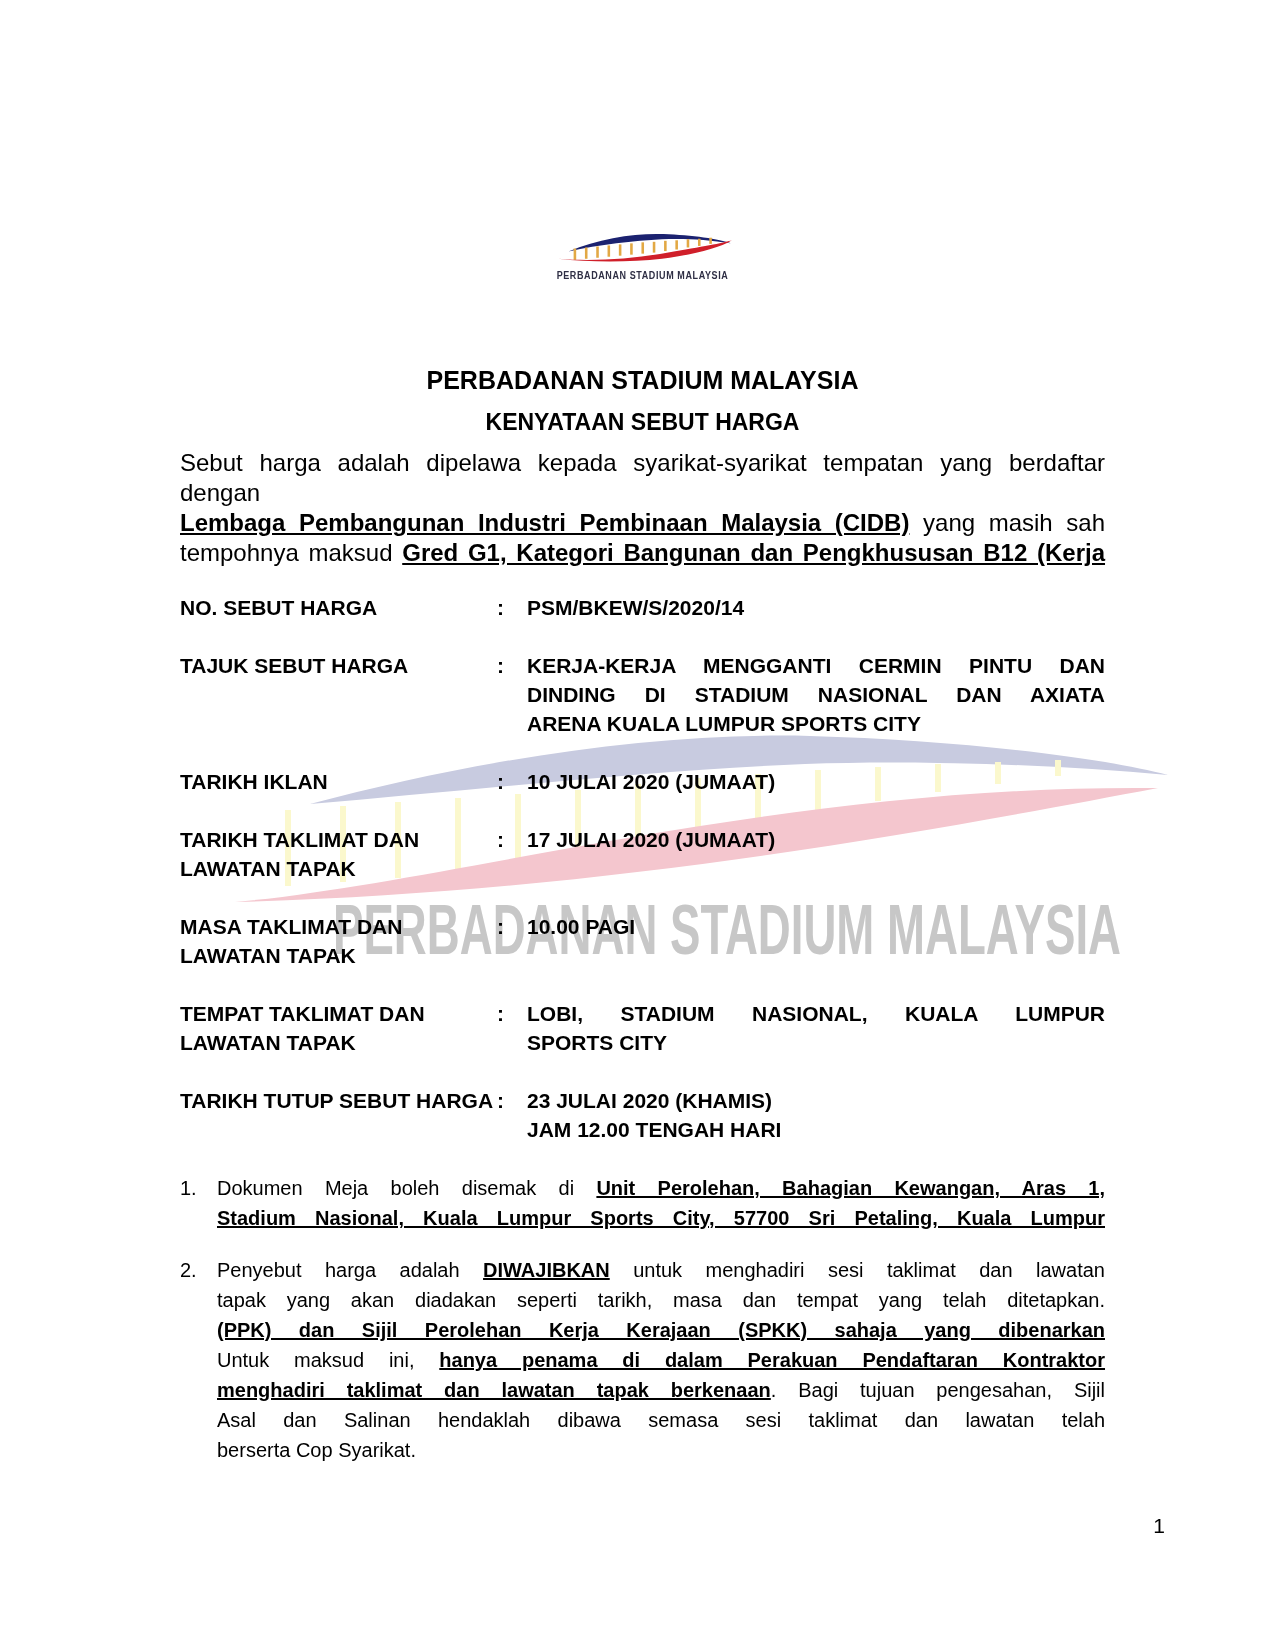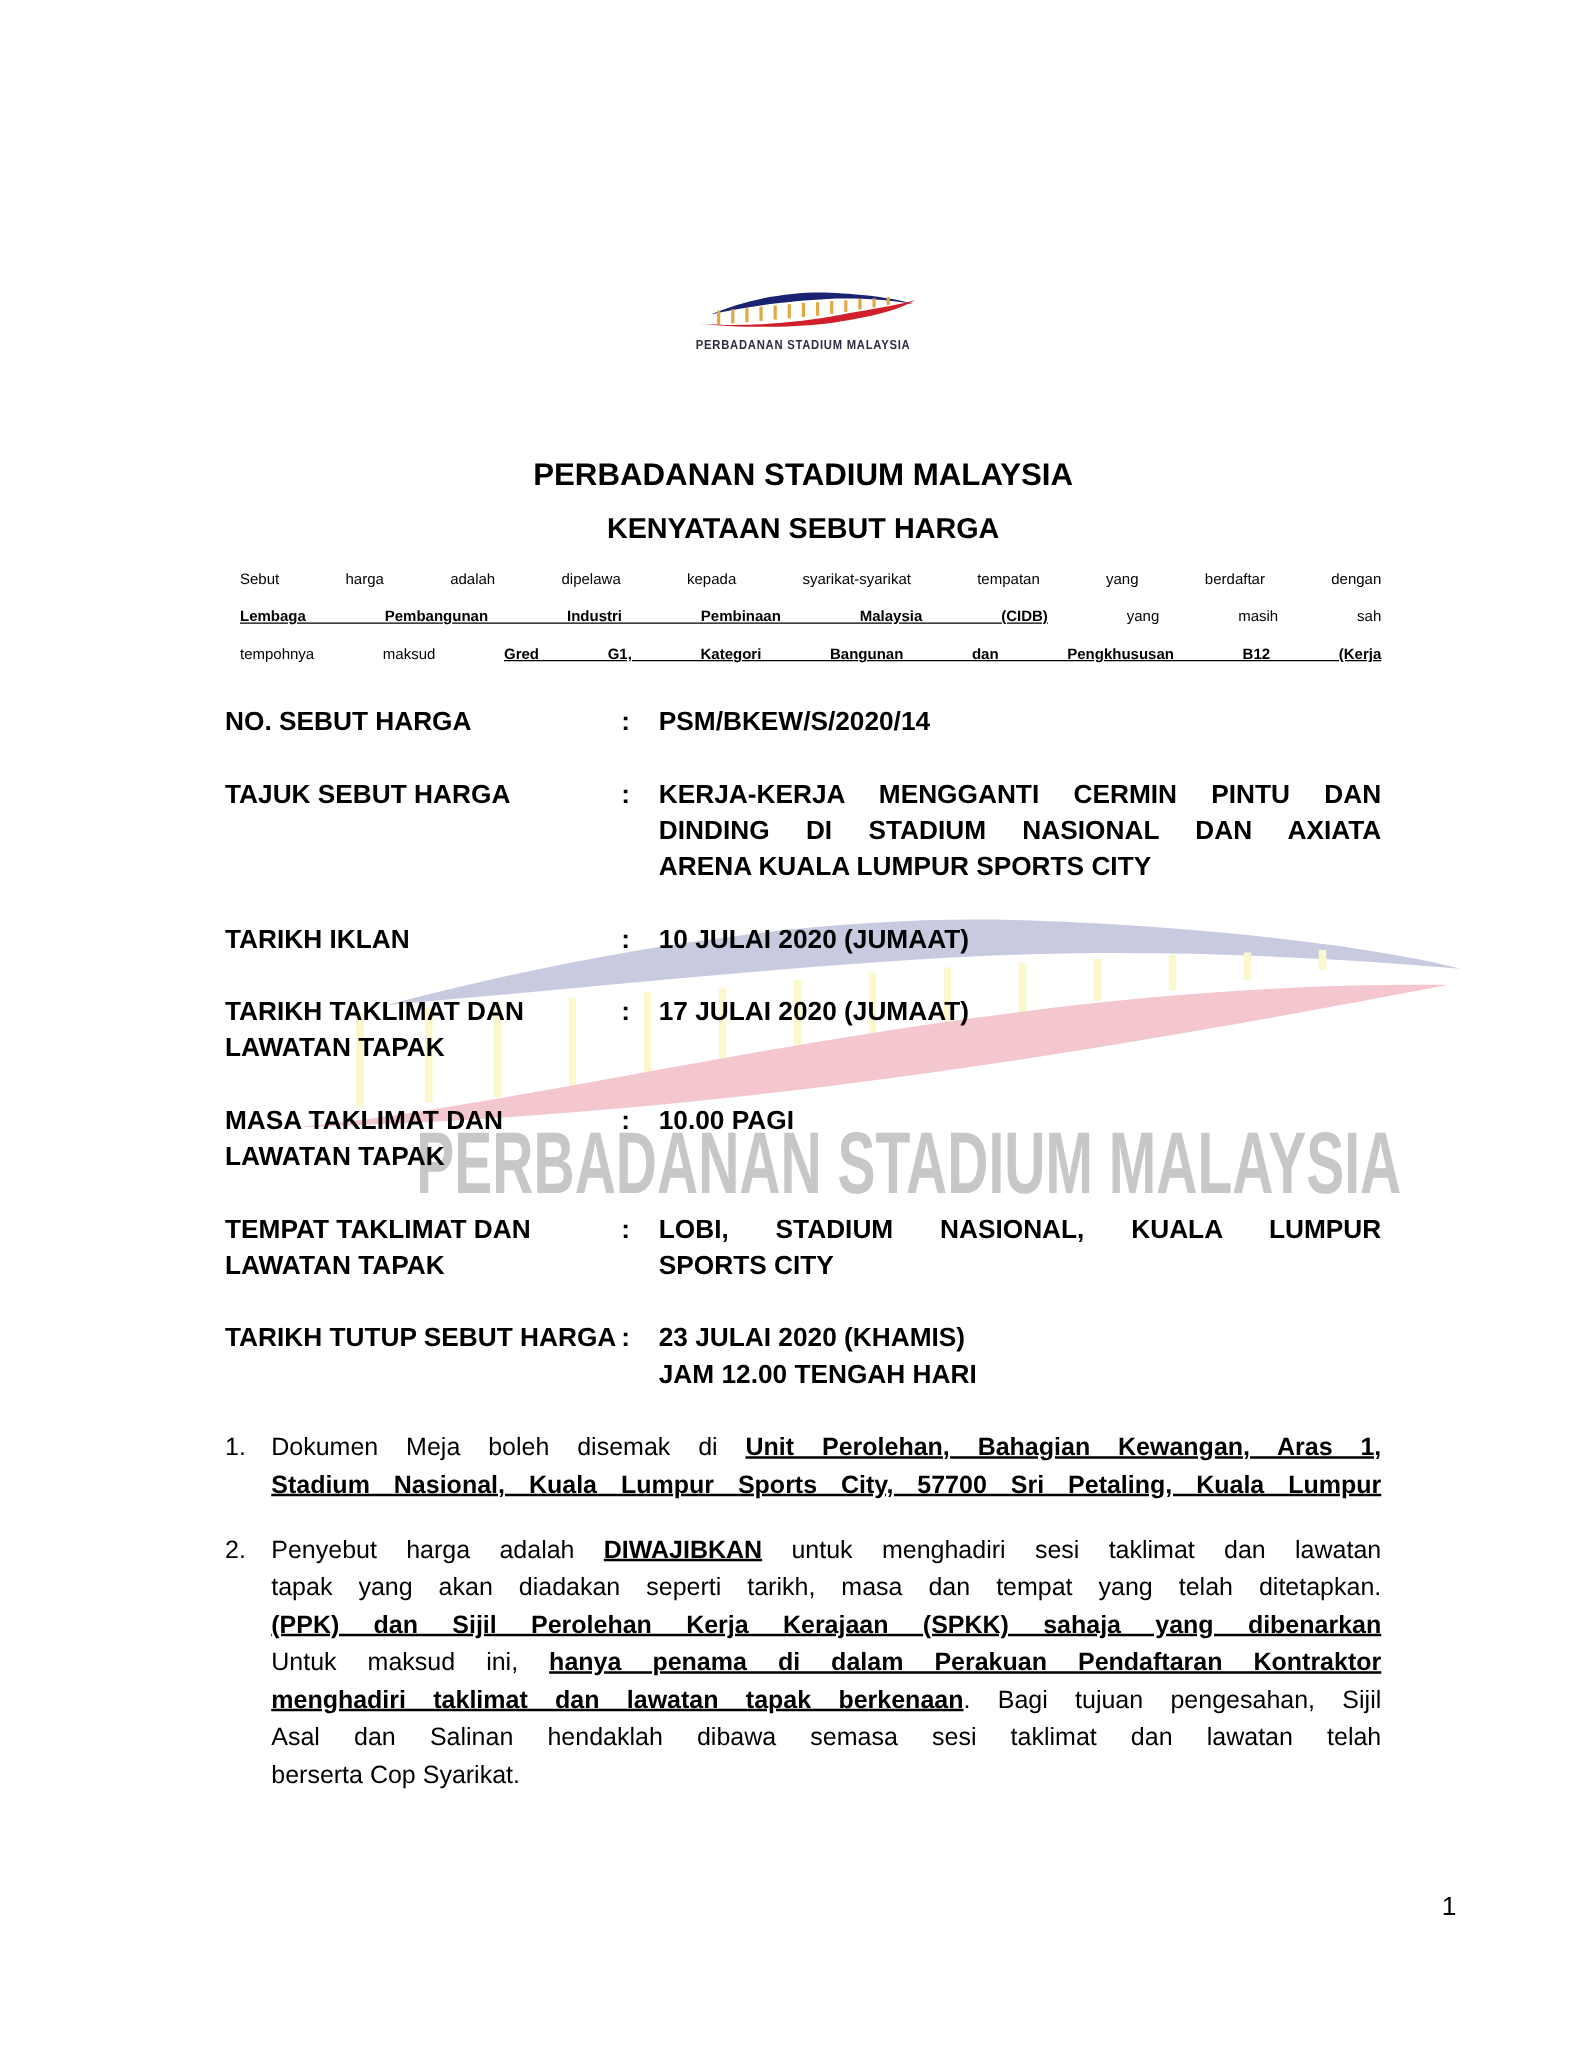--- a/index.html
+++ b/index.html
@@ -13,21 +13,21 @@
   
   .content { position:relative; z-index:1; padding:230px 170px 0 180px; }
   .logo-block { width:185px; margin:0 auto; text-align:center; }
   .logo-svg { display:block; width:180px; height:37px; margin:0 auto; }
   .logo-text {
     margin-top:3px; font-size:9px; font-weight:bold; letter-spacing:0.6px;
     color:#2e2e44; white-space:nowrap; transform:scaleY(1.15); transform-origin:top;
   }
   .title   { margin:86px 0 0 0; font-size:25px; line-height:29px; font-weight:bold; text-align:center; }
   .subtitle{ margin:13px 0 0 0; font-size:23px; line-height:29px; font-weight:bold; text-align:center; }
-  .intro   { margin:11px 0 0 12px; font-size:12px; line-height:30px; }
+  .intro   { margin:11px 0 0 0; font-size:24px; line-height:30px; }
   .tline   { text-align:justify; }
   .tline.jl{ text-align-last:justify; }
   .b { font-weight:bold;text-decoration:underline; }
   .u { text-decoration:underline; }
   
   .details { margin-top:25px; font-size:21px; line-height:29px; font-weight:bold; }
   .drow    { display:grid; grid-template-columns:317px 30px 1fr; margin-bottom:29px; }
   .dlabel  { }
   .dsep    { }
   .dvalue  { }

